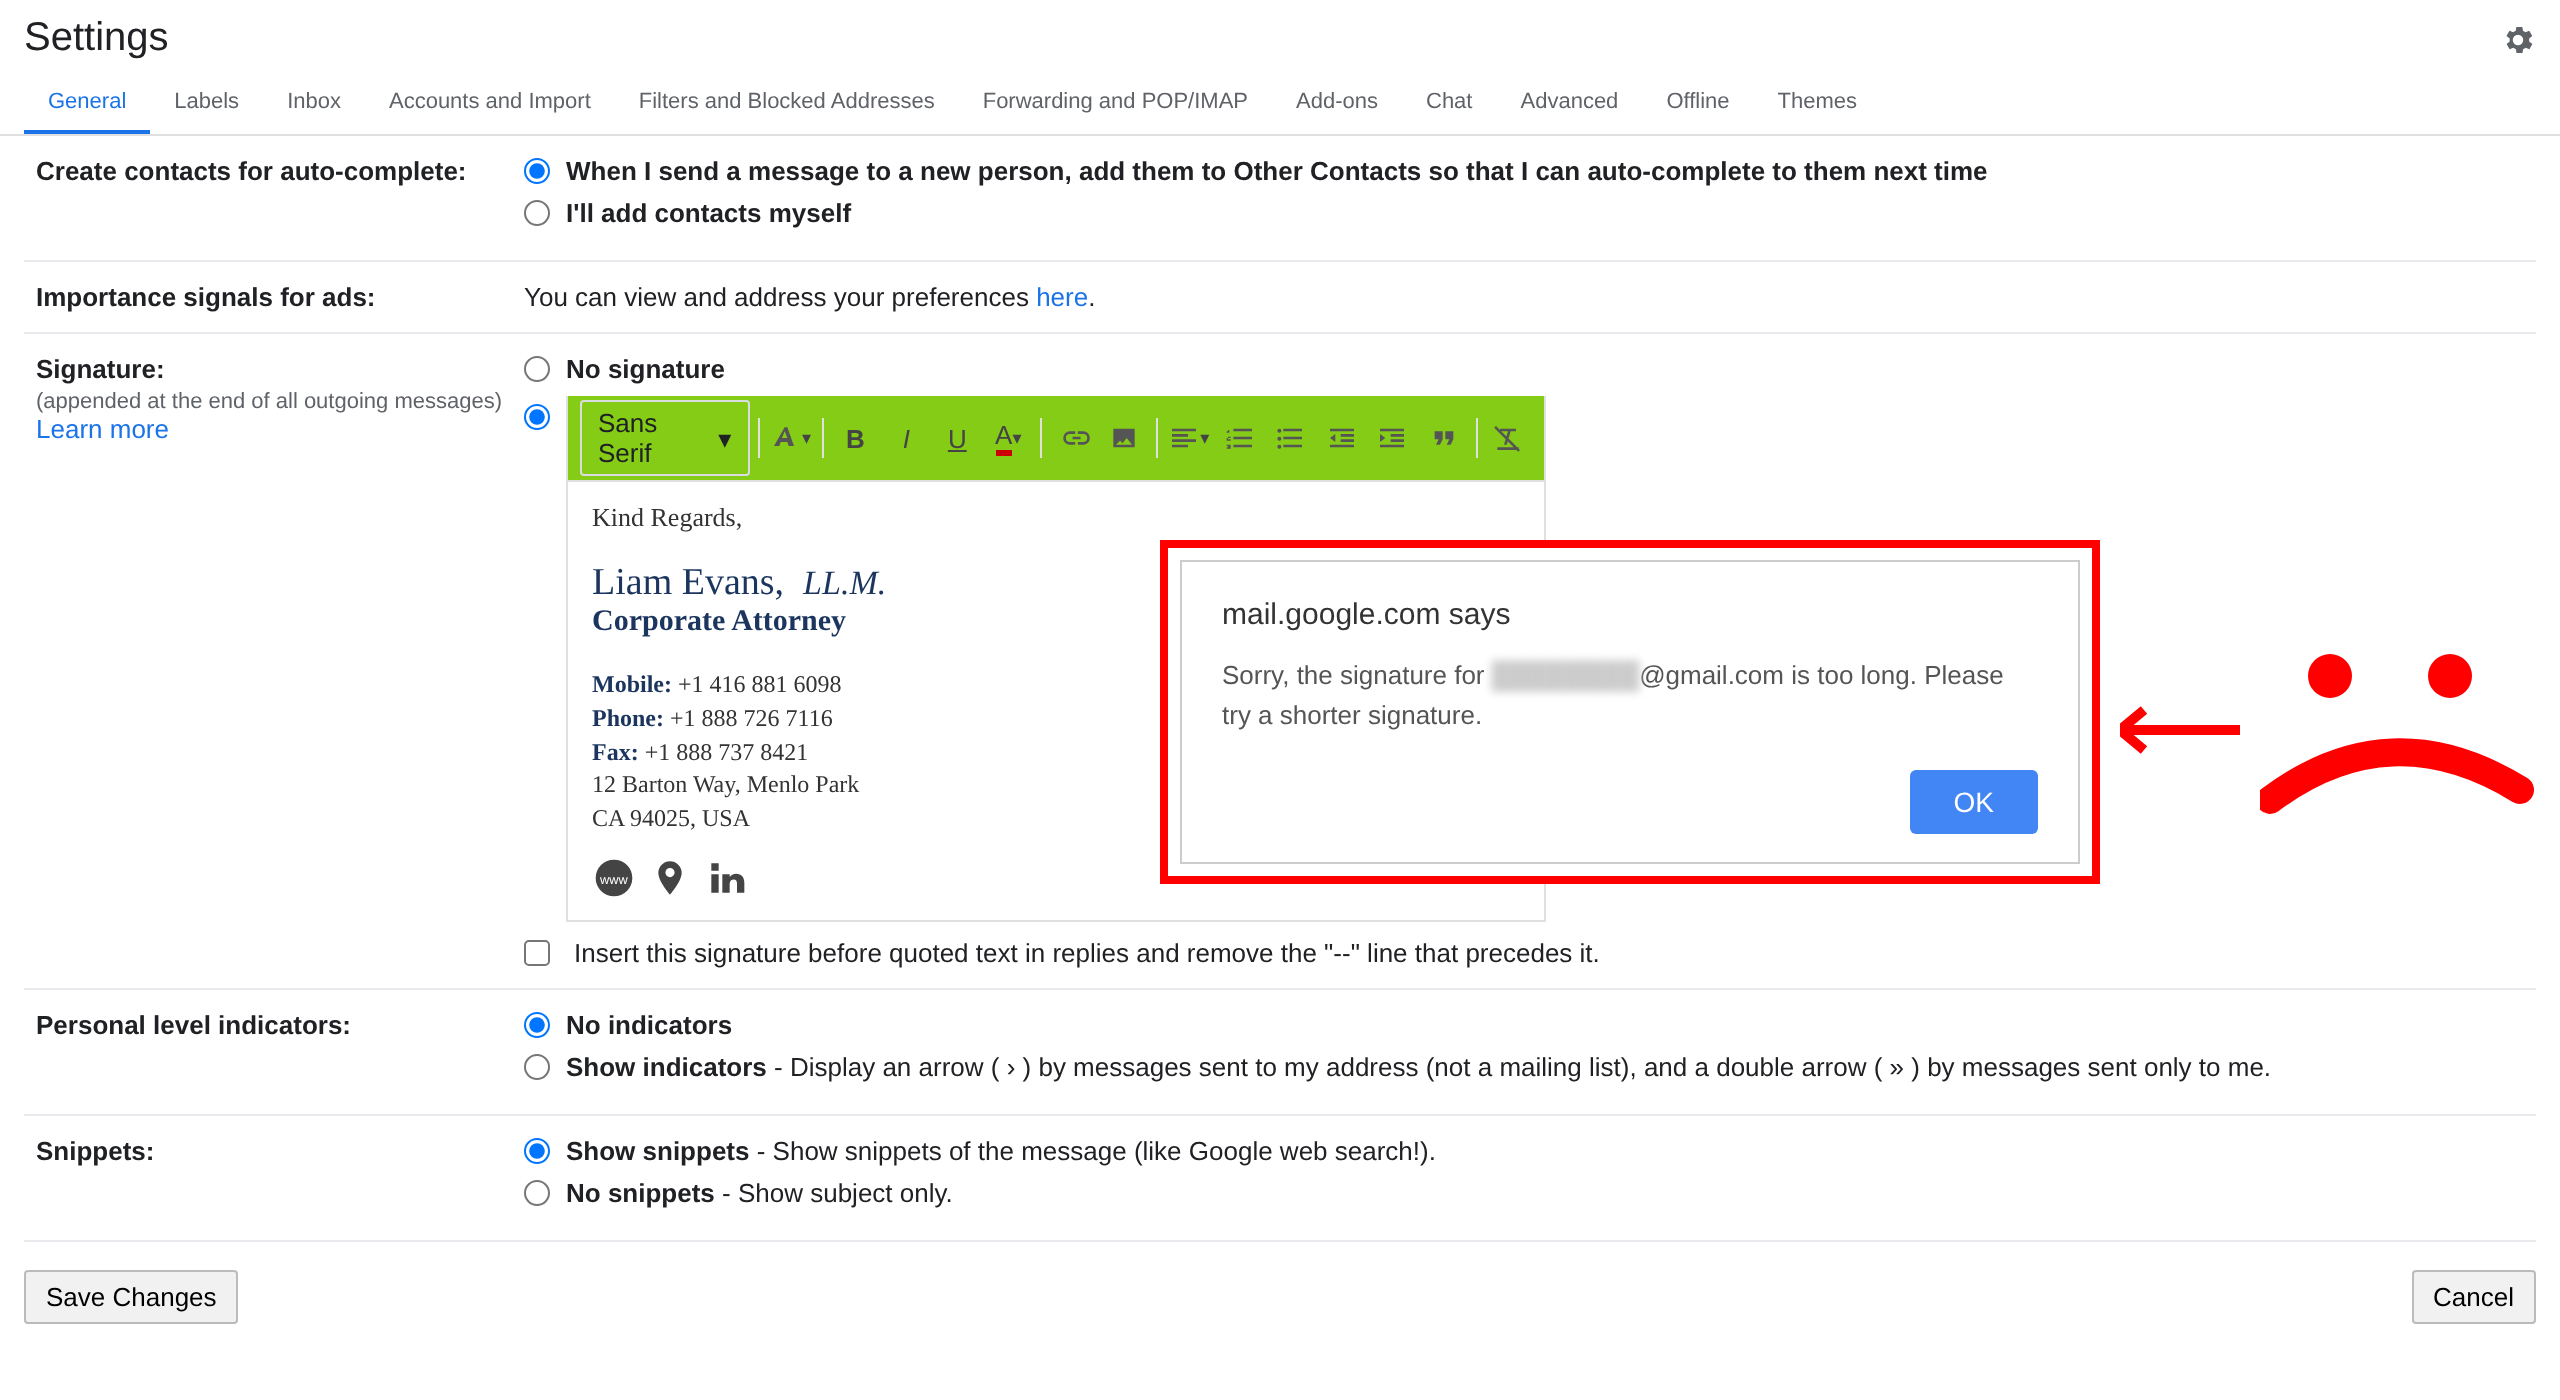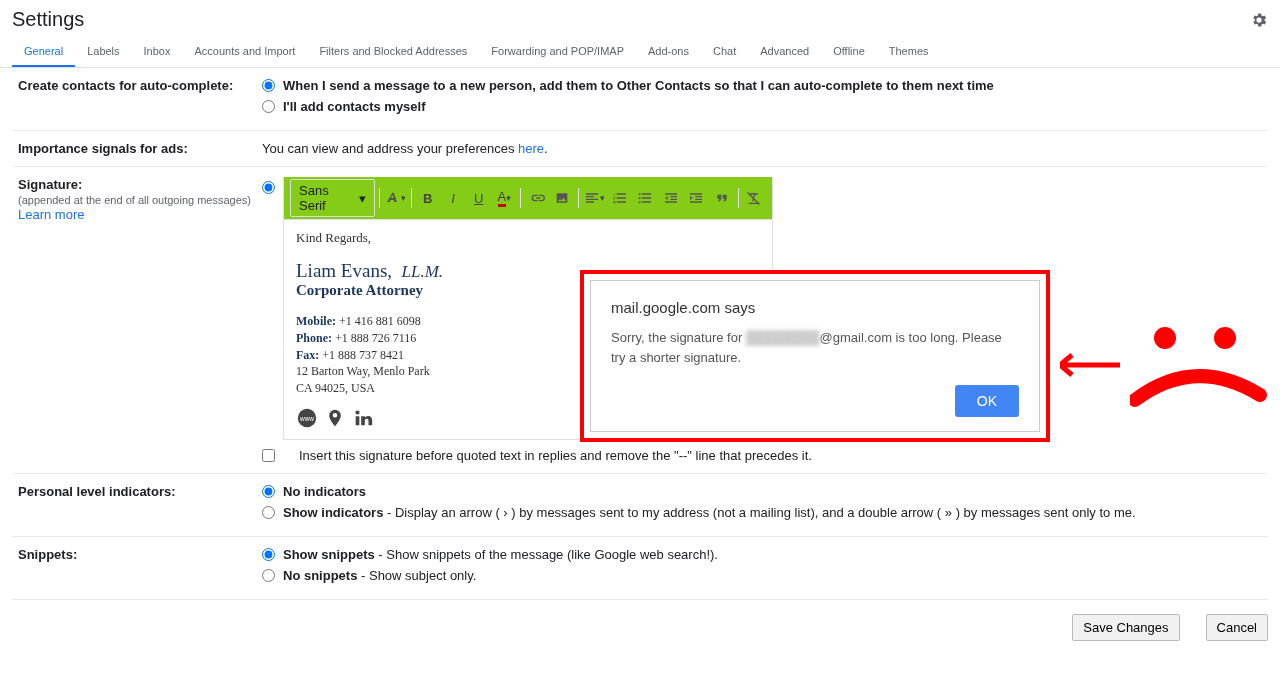--- a/index.html
+++ b/index.html
@@ -30,22 +30,22 @@
 .sig-editor .greeting { font-family: serif; font-size: 13px; color: #333; margin-bottom: 14px; }
 .sig-editor .name { font-family: serif; font-size: 19px; color: #1c355e; }
 .sig-editor .name .suffix { font-style: italic; color: #1c355e; font-size: 17px; }
 .sig-editor .title { font-family: serif; font-size: 15px; color: #1c355e; font-weight: bold; margin-bottom: 14px; }
 .sig-editor .contact { font-family: serif; font-size: 12px; color: #333; line-height: 1.4; }
 .sig-editor .contact b { color: #1c355e; }
 .sig-editor .logo-box { position: absolute; right: 30px; top: 80px; text-align: center; width: 140px; }
 .sig-editor .logo-box .lname { font-family: serif; font-size: 13px; color: #1c355e; letter-spacing: 0.5px; }
 .sig-editor .icons-row { display: flex; gap: 6px; margin-top: 10px; }
 .sig-editor .icons-row .ic { width: 22px; height: 22px; display: flex; align-items: center; justify-content: center; }
-.checkbox-row { display: flex; align-items: center; gap: 24px; margin-top: 8px; }
-.buttons-row { display: flex; justify-content: flex-end; gap: 26px; padding: 14px 0; }
+.checkbox-row { display: flex; align-items: center; gap: 12px; margin-top: 8px; }
+.buttons-row { display: flex; justify-content: space-between; gap: 26px; padding: 14px 0; }
 .btn { padding: 5px 10px; font-size: 13px; border: 1px solid #bbb; background: #f1f1f1; cursor: pointer; border-radius: 2px; }
 .dialog-wrap { position: absolute; left: 580px; top: 270px; width: 470px; border: 4px solid #f00; background: #fff; padding: 6px; }
 .dialog { border: 1px solid #ccc; background: #fff; padding: 18px 20px 14px 20px; font-size: 14px; color: #333; }
 .dialog .title { font-size: 15px; color: #333; margin-bottom: 12px; }
 .dialog .msg { font-size: 13px; color: #555; line-height: 1.5; margin-bottom: 18px; }
 .dialog .msg .blur { color: #ccc; filter: blur(2px); }
 .dialog .actions { display: flex; justify-content: flex-end; }
 .dialog .okbtn { background: #4285f4; color: #fff; border: none; padding: 8px 22px; font-size: 14px; cursor: pointer; border-radius: 3px; }
 .arrow { position: absolute; left: 1060px; top: 350px; }
 .sadface { position: absolute; left: 1130px; top: 320px; }
@@ -98,20 +98,24 @@
     </div>
   </div>
 
   <div class="row">
     <div class="label-col">
       <span>Signature:</span><br>
       <span class="sub">(appended at the end of all outgoing messages)</span><br>
       <a href="#">Learn more</a>
     </div>
     <div class="value-col">
+      <div class="radio-row">
+        <input type="radio" name="sig" style="">
+        <label class="bold">No signature</label>
+      </div>
       <div class="radio-row" style="align-items:flex-start">
         <input type="radio" name="sig" checked="" style="margin-top: 4px;">
         <div>
           <div class="toolbar">
             <div class="font-select"><span>Sans Serif</span>&nbsp;&nbsp;▾</div>
             <div class="sep"></div>
             <div class="tbtn">
                 <svg viewBox="0 0 24 24">
                   <path d="M3 18h4l1-3h5l1 3h4L13 4h-2L3 18zm6-6l2-5 2 5h-4z"></path>
                 </svg>

